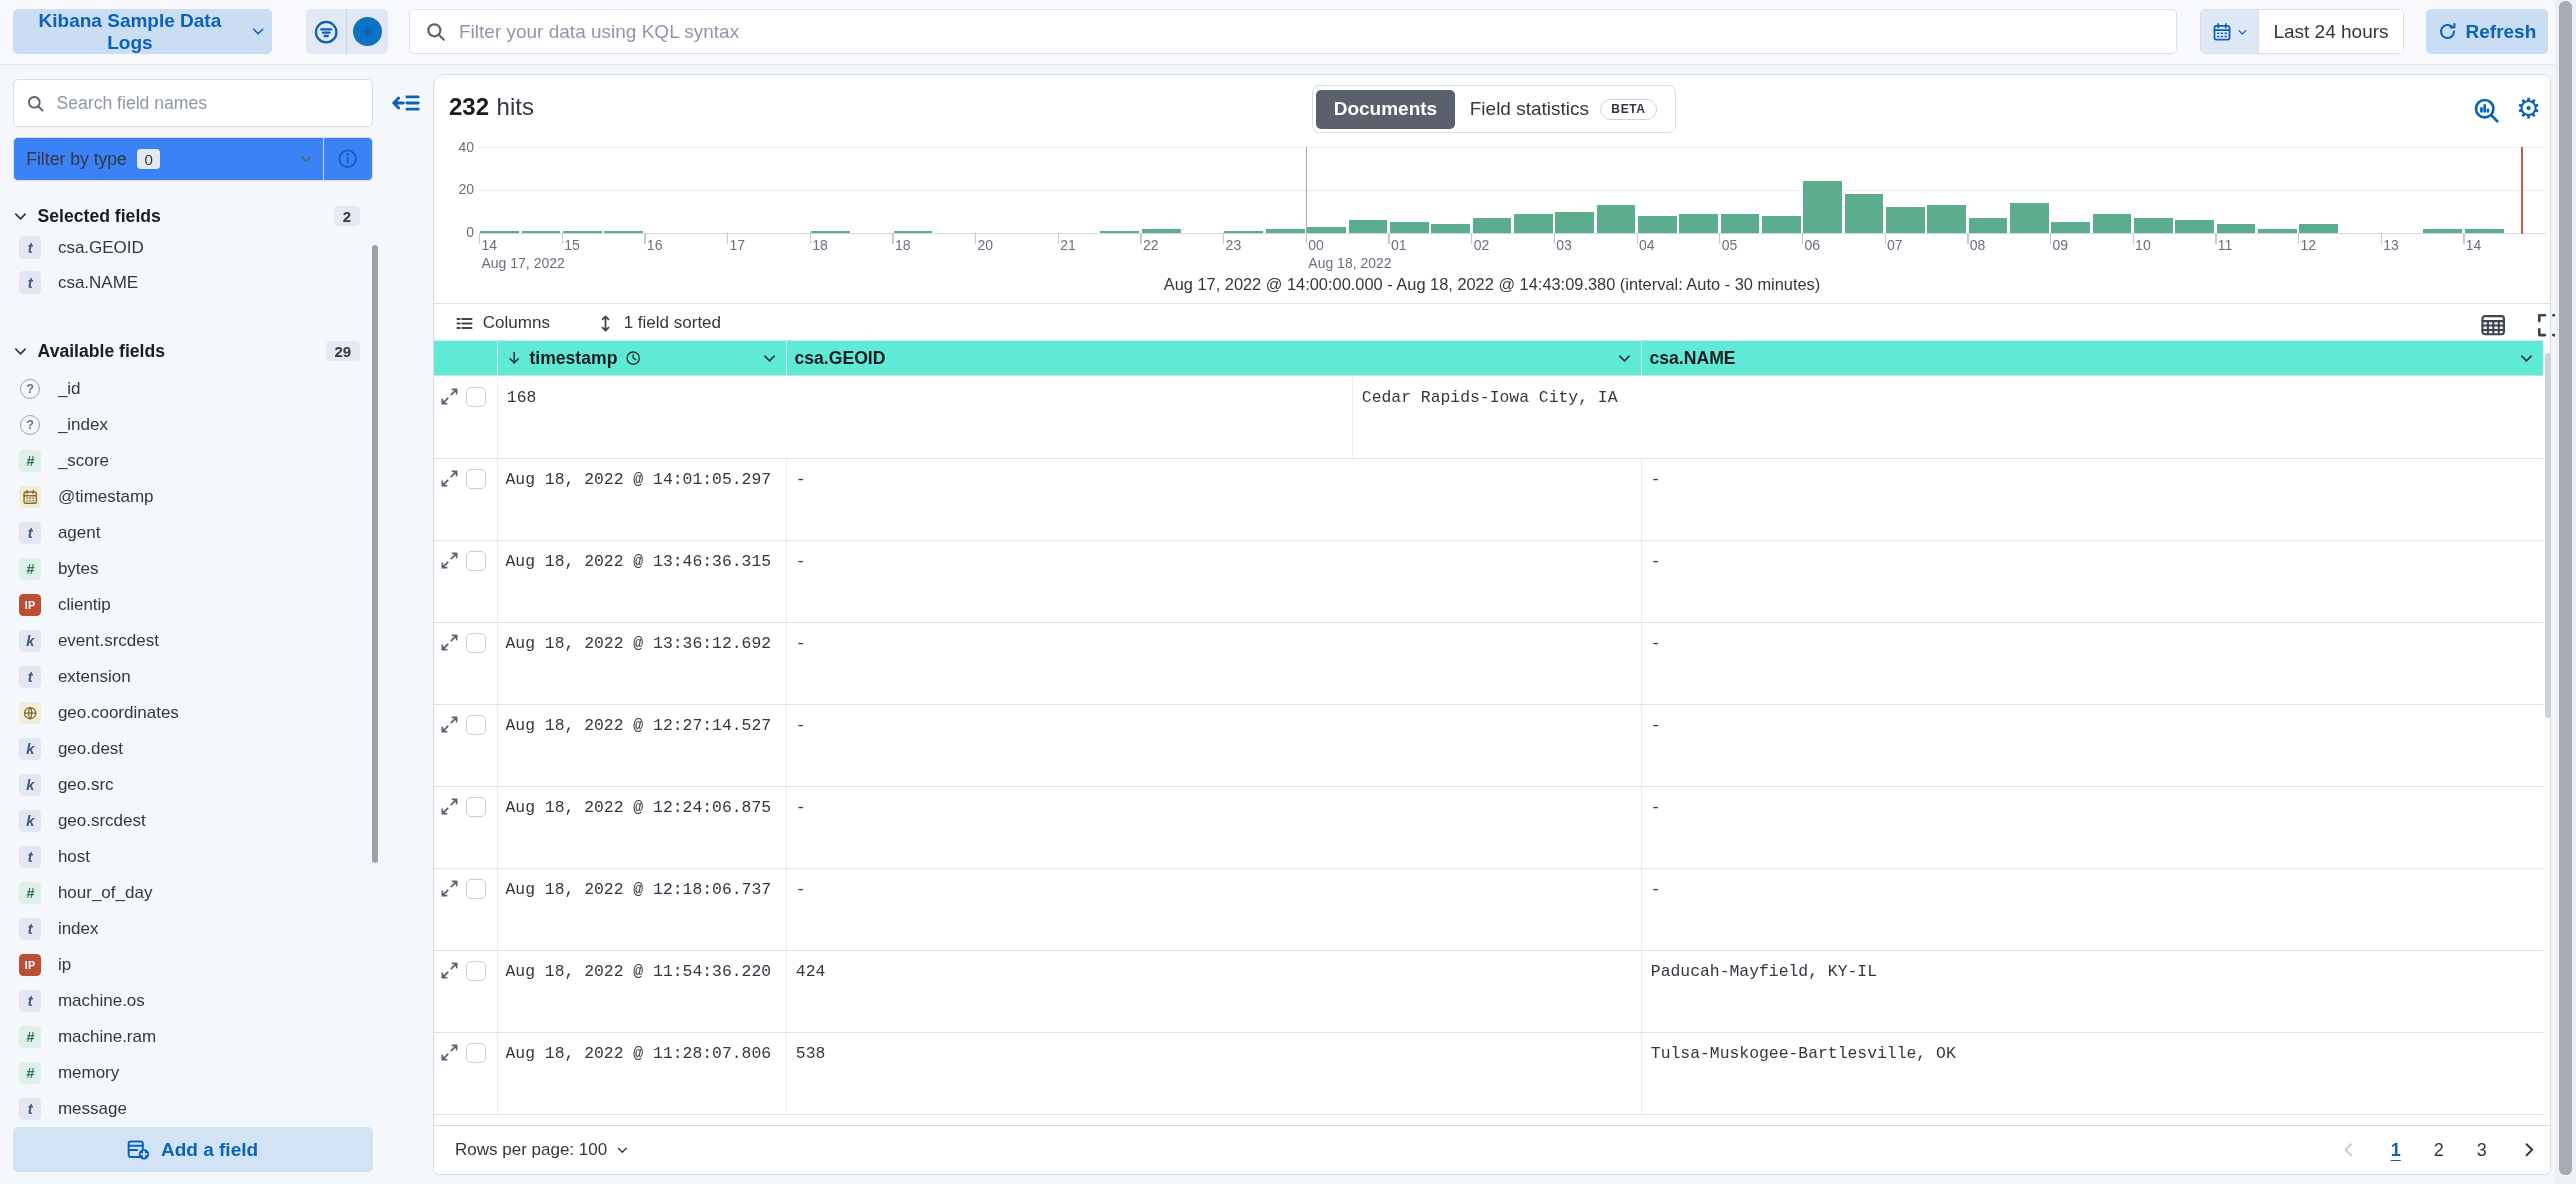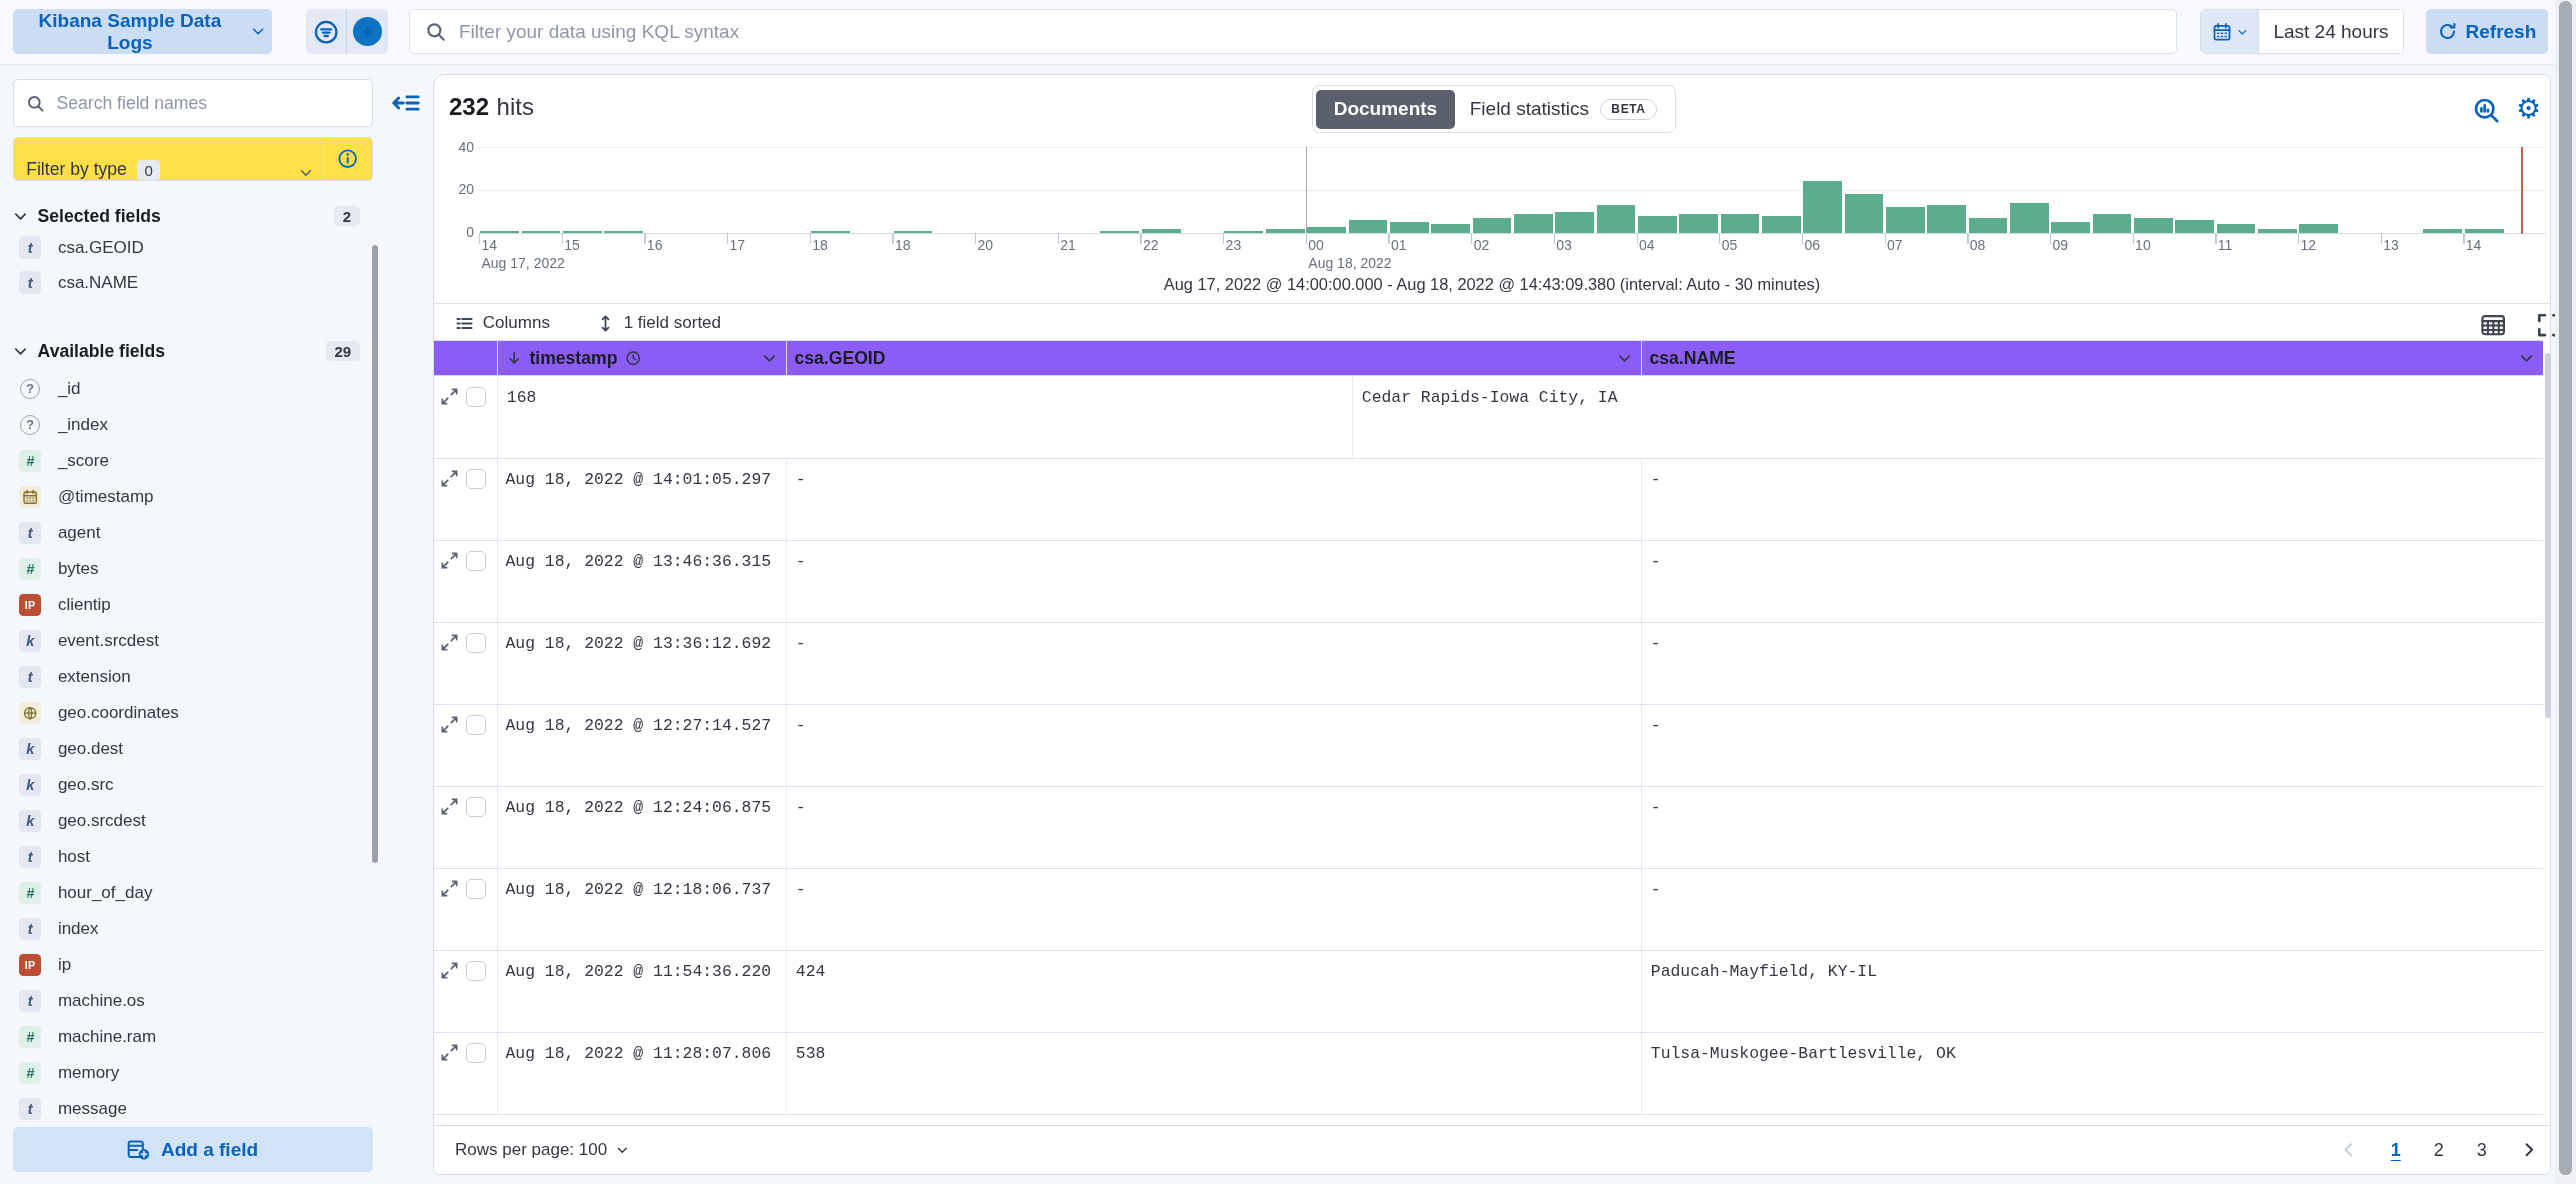--- a/index.html
+++ b/index.html
@@ -29,21 +29,21 @@
   .range-seg{flex:1;display:flex;align-items:center;justify-content:center;font-size:19px;color:#343741;background:#fff;border:none;}
   .refresh-btn{position:absolute;left:2426px;top:9.4px;width:122px;height:45px;background:#CBDDF2;border:none;border-radius:5px;display:flex;align-items:center;justify-content:center;gap:8.8px;color:#0A62B9;font-size:19px;font-weight:700;}
   .refresh-btn .i{width:19px;height:19px;}
 
   
   .sidebar{position:absolute;left:0;top:65px;width:433px;height:1119px;background:#F4F7FB;}
   .sb-search{position:absolute;left:12.6px;top:14px;width:360px;height:48px;background:#fff;border:0.6px solid #D7DEE8;border-radius:5px;display:flex;align-items:center;gap:11.3px;padding:0 12.6px;box-sizing:border-box;}
   .sb-search .i{width:19px;height:19px;color:#5A6270;}
   .sb-search .ph{font-size:17.6px;}
   .collapse-btn{position:absolute;left:392px;top:24px;width:28px;height:28px;color:#0A62B9;background:none;border:none;padding:0;}
-  .sb-filter{position:absolute;left:12.6px;top:72px;width:360px;height:44px;background:#fde047;border:0.6px solid #D7DEE8;border-radius:5px;display:flex;align-items:flex-end;box-sizing:border-box;}
+  .sb-filter{position:absolute;left:12.6px;top:72px;width:360px;height:44px;background:#3b82f6;border:0.6px solid #D7DEE8;border-radius:5px;display:flex;align-items:center;box-sizing:border-box;}
   .fb-label{margin-left:12.6px;font-size:17.6px;color:#343741;}
   .fb-badge{margin-left:10px;background:#E4E9F2;border-radius:3.8px;padding:1.3px 7.5px;font-size:15px;color:#343741;}
   .fb-chev{margin-left:auto;margin-right:10px;width:14px;height:14px;color:#5A6270;}
   .fb-info{width:49px;align-self:stretch;border-left:0.6px solid #D7DEE8;display:flex;align-items:center;justify-content:center;color:#0A62B9;background:none;border-top:none;border-right:none;border-bottom:none;}
   .fb-info .i{width:21.4px;height:21.4px;}
   .sb-section{position:absolute;left:12.6px;width:360px;height:28px;display:flex;align-items:center;gap:10px;}
   .sec-chev{width:15px;height:15px;color:#343741;}
   .sec-label{font-size:17.6px;font-weight:700;color:#1A1C21;}
   .sec-badge{margin-left:auto;margin-right:12.6px;background:#E4E9F2;border-radius:4.4px;padding:1.9px 8.8px;font-size:15px;font-weight:600;color:#343741;}
   #sec-selected{top:137px;}
@@ -96,21 +96,21 @@
   .caption{position:absolute;left:0;right:0;top:200px;text-align:center;font-size:16.4px;color:#343741;}
 
   
   .divider{position:absolute;left:0;right:0;top:228px;border-top:0.6px solid #DCE2EC;}
   .toolbar{position:absolute;left:15px;top:233px;height:30px;display:flex;align-items:center;gap:10px;font-size:17px;color:#343741;}
   .toolbar .i{width:19px;height:19px;color:#404754;}
   .tb-gap{width:14px;}
   .tb-btn{display:flex;align-items:center;gap:8.8px;background:none;border:none;font-size:17px;color:#343741;font-weight:500;}
   .grid-icons{position:absolute;top:236px;left:2040px;display:flex;gap:17.6px;}
   .grid-icons .i{width:26.4px;height:26.4px;color:#3E4450;}
-  .thead{position:absolute;left:0;top:265px;width:2109px;height:36px;background:#8b5cf6;border-top:0.6px solid #DCE2EC;border-bottom:0.6px solid #D3DAE6;display:flex;box-sizing:border-box;}
+  .thead{position:absolute;left:0;top:265px;width:2109px;height:36px;background:#5eead4;border-top:0.6px solid #DCE2EC;border-bottom:0.6px solid #D3DAE6;display:flex;box-sizing:border-box;}
   .th{display:flex;align-items:center;gap:7.5px;font-size:17.6px;font-weight:700;color:#1A1C21;border-right:0.6px solid #D9DFE9;box-sizing:border-box;padding-left:7.5px;}
   .th .i{width:16.4px;height:16.4px;color:#343741;}
   .th .colchev{margin-left:auto;margin-right:8.8px;width:15px;height:15px;}
   .w-ctl{width:64px;padding-left:0;}
   .w-time{width:289px;}
   .w-geo{width:855px;}
   .w-name{flex:1;border-right:none;}
   .rows{position:absolute;left:0;top:302px;width:2109px;height:750px;overflow:hidden;}
   .trow{height:82px;border-bottom:1.9px solid #DBE1EE;display:flex;box-sizing:border-box;}
   .cell{box-sizing:border-box;border-right:0.6px solid #E8ECF3;}

